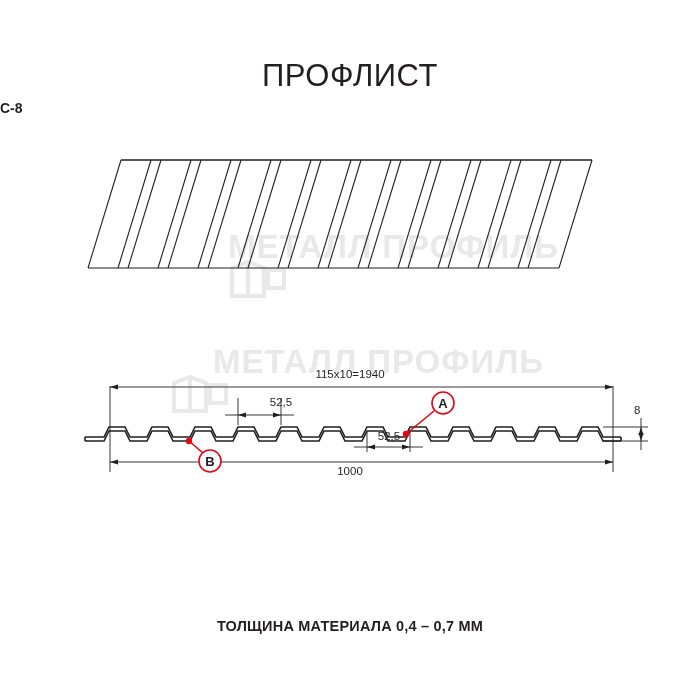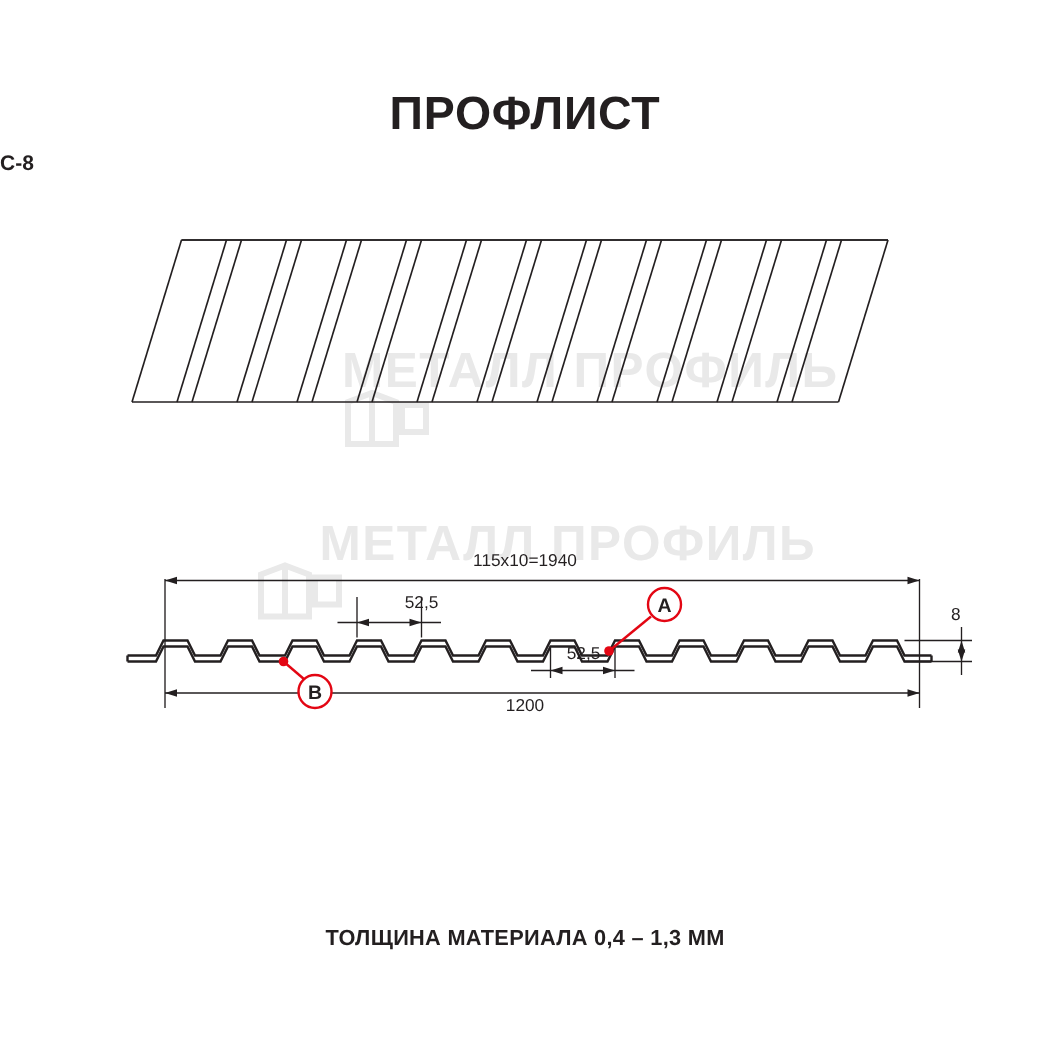--- a/index.html
+++ b/index.html
@@ -20,21 +20,21 @@
     width: 700px;
     height: 700px;
   }
   .title {
     position: absolute;
     top: 58px;
     left: 0;
     width: 700px;
     text-align: center;
     font-size: 31px;
-    font-weight: bold;
+    font-weight: normal;
     letter-spacing: 0.5px;
     color: #231f20;
   }
   .subtitle {
     position: absolute;
     top: 100px;
     left: 0;
     width: 700px;
     font-size: 14px;
     font-weight: bold;
@@ -222,19 +222,19 @@
       </g>
     </g>
   </svg>
 
   <div style="position:absolute; top:368px; left:0; width:700px; text-align:center; font-size:11.5px;">115х10=1940</div>
 
   <div style="position:absolute; top:396px; left:238px; width:86px; text-align:center; font-size:11.5px;">52,5</div>
 
   <div style="position:absolute; top:430px; left:346px; width:86px; text-align:center; font-size:11.5px;">52,5</div>
 
-  <div style="position:absolute; top:465px; left:0; width:700px; text-align:center; font-size:11.5px;">1200</div>
+  <div style="position:absolute; top:465px; left:0; width:700px; text-align:center; font-size:11.5px;">1000</div>
 
   <div style="position:absolute; top:404px; left:634px; font-size:11.5px;">8</div>
 
-  <div class="footer-note">ТОЛЩИНА МАТЕРИАЛА 0,4 – 1,3 ММ</div>
+  <div class="footer-note">ТОЛЩИНА МАТЕРИАЛА 0,4 – 0,7 ММ</div>
 
 </div>
 
 </body></html>

